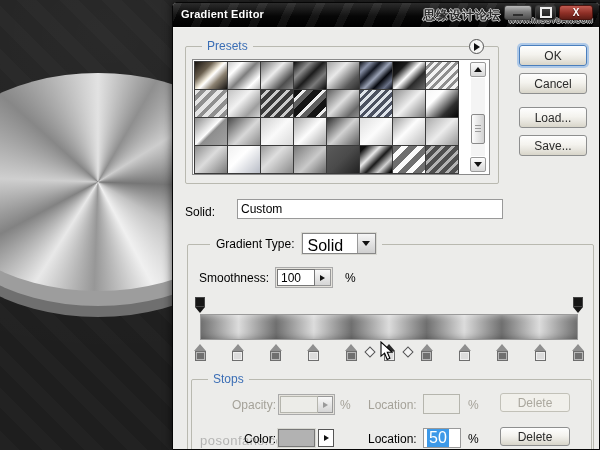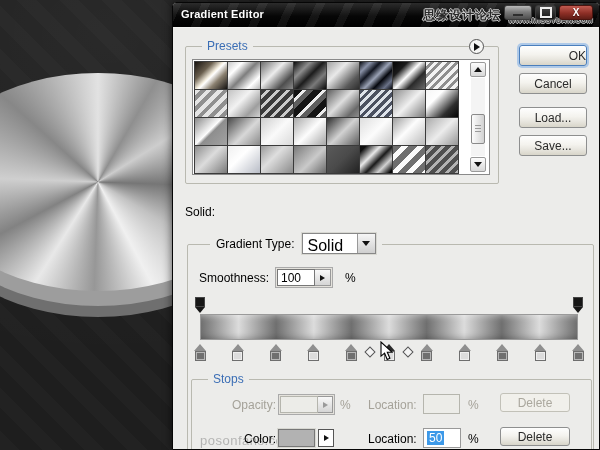--- a/index.html
+++ b/index.html
@@ -63,21 +63,21 @@
   .tri-d{width:0;height:0;border-left:4px solid transparent;border-right:4px solid transparent;border-top:5px solid #111;display:block;}
   .sb-track{position:absolute;left:1px;top:16px;bottom:16px;width:14px;background:#f4f4f4;}
   .sb-thumb{position:absolute;left:0;top:36px;width:14px;height:30px;border:1px solid #8a8a8a;border-radius:2px;
             background:linear-gradient(90deg,#fdfdfd,#d2d2d2);box-sizing:border-box;}
   .sb-thumb::after{content:"";position:absolute;left:3px;right:3px;top:10px;height:9px;
             background:repeating-linear-gradient(180deg,#9a9a9a 0 1px,transparent 1px 3px);}
   
   .btn{position:absolute;height:21px;border:1px solid #8e8f8f;border-radius:3px;
        background:linear-gradient(180deg,#fefefe,#f4f3ee 45%,#e8e6df 70%,#d8d5c9);
        font-family:"Liberation Sans",sans-serif;font-size:12px;color:#2a2a2a;padding:0;}
-  .btn-ok{left:346px;top:17px;width:68px;border-color:#4a7ebc;box-shadow:0 0 0 2px #aec9e8;text-align:right;}
+  .btn-ok{left:346px;top:17px;width:68px;border-color:#4a7ebc;box-shadow:0 0 0 2px #aec9e8;}
   .btn-cancel{left:346px;top:45px;width:68px;}
   .btn-load{left:346px;top:79px;width:68px;}
   .btn-save{left:346px;top:107px;width:68px;}
   .btn-new{left:347px;top:170px;width:57px;height:20px;}
   .btn.dis{color:#aaa79d;border-color:#c2c1b8;background:#f1f0eb;}
   
   .lbl{position:absolute;font-size:12px;color:#000;white-space:nowrap;}
   .lbl.dis{color:#a5a299;}
   .txt{position:absolute;height:20px;border:1px solid #999;background:#fff;box-sizing:border-box;
        font-family:"Liberation Sans",sans-serif;font-size:12px;color:#000;padding:0 3px;}
@@ -127,21 +127,21 @@
   .oloc-lbl{left:176px;top:18px;}
   .oloc-input{left:231px;top:14px;width:37px;}
   .oloc-pct{left:276px;top:18px;}
   .btn-del1{left:308px;top:13px;width:70px;height:19px;}
   .color-lbl{left:37px;top:52px;width:47px;text-align:right;}
   .swatch{position:absolute;left:86px;top:49px;width:37px;height:18px;border:1px solid #777;box-sizing:border-box;box-shadow:0 0 0 1px #d8d8d2;}
   .swatch-arrow{position:absolute;left:126px;top:49px;width:16px;height:18px;border:1px solid #555;background:#fff;
                 box-sizing:border-box;display:flex;align-items:center;justify-content:center;}
   .cloc-lbl{left:176px;top:52px;}
   .cloc-input{left:231px;top:48px;width:38px;display:flex;align-items:center;}
-  .cloc-input .sel{background:#3d99e8;color:#fff;font-size:12px;padding:0 2px;}
+  .cloc-input .sel{background:#3d99e8;color:#fff;font-size:16px;padding:0 2px;}
   .cloc-pct{left:276px;top:52px;}
   .btn-del2{left:308px;top:47px;width:70px;height:19px;}
   .wm-faint{position:absolute;font-size:13px;color:rgba(90,90,90,0.38);z-index:0;}
   .wm1{left:8px;top:53px;letter-spacing:.5px;}
   .wm2{left:142px;top:51px;font-style:italic;font-weight:bold;font-size:13px;color:rgba(110,110,110,0.35);margin-top:27px;}
 </style>
 </head>
 <body>
 
 <div class="screen">
@@ -220,20 +220,21 @@
           </div>
         </div>
       </div>
 
       <button class="btn btn-ok">OK</button>
       <button class="btn btn-cancel">Cancel</button>
       <button class="btn btn-load">Load...</button>
       <button class="btn btn-save">Save...</button>
 
       <span class="lbl name-lbl">Solid:</span>
+      <input class="txt name-input" value="Custom" style="">
 
       <div class="group type-group">
         <div class="type-legend">
           <span class="lbl">Gradient Type:</span>
           <div class="combo">
             <span class="combo-text">Solid</span>
             <span class="combo-btn">
                 <span class="tri-d"></span>
               </span>
           </div>

